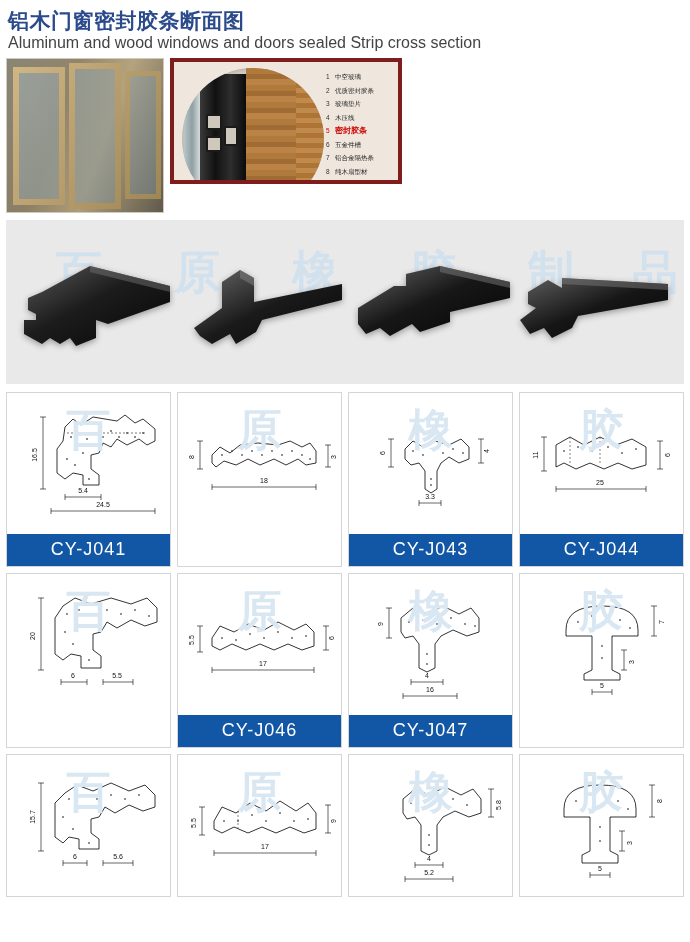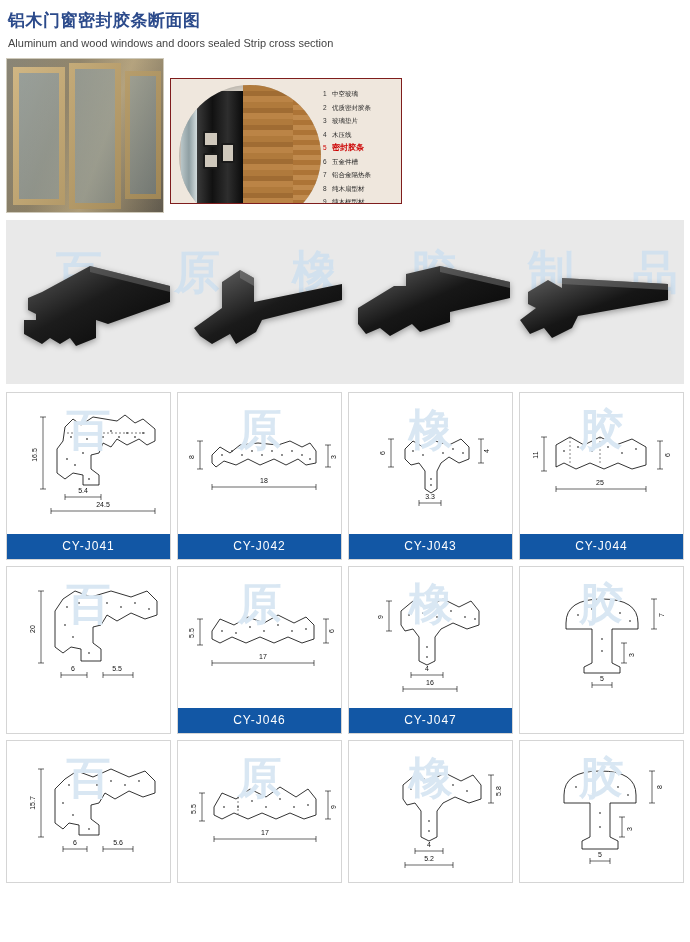--- a/index.html
+++ b/index.html
@@ -11,28 +11,28 @@
   #page {
     width: 690px; height: 942px;
     position: relative;
     overflow: hidden;
     background: #ffffff;
   }
 
   
   .header { padding: 10px 0 4px 8px; }
   .title-cn {
-    font-size: 17px;
+    font-size: 21px;
     font-weight: bold;
     color: #2b4a8b;
     letter-spacing: 0.5px;
     line-height: 22px;
   }
   .title-en {
-    font-size: 11px;
+    font-size: 16px;
     color: #444;
     margin-top: 4px;
     line-height: 14px;
   }
 
   
   .photo-row {
     display: flex;
     gap: 6px;
     padding: 4px 6px 0 6px;
@@ -56,22 +56,21 @@
   .win-shade {
     position: absolute; left: 0; top: 0; right: 0; bottom: 0;
     background: linear-gradient(120deg, rgba(255,255,255,0.18), rgba(0,0,0,0.22));
   }
 
   .photo-section {
     width: 232px; height: 126px;
     position: relative;
     overflow: hidden;
     background: #efe7dd;
-    border: 1px solid #7f1d1d;
-    margin-top: 20px;
+    border: 4px solid #7f1d1d;
   }
   .sect-circle {
     position: absolute;
     left: 8px; top: 6px;
     width: 142px; height: 142px;
     border-radius: 50%;
     background: #d9d3c9;
     overflow: hidden;
     box-shadow: inset 0 0 8px rgba(0,0,0,0.25);
   }
@@ -171,21 +170,21 @@
     left: 50%;
     top: 8px;
     transform: translateX(-50%);
     font-family: "DejaVu Sans", sans-serif;
     user-select: none;
   }
   .label {
     background: #1257a5;
     color: #fff;
     text-align: center;
-    font-size: 12px;
+    font-size: 18px;
     letter-spacing: 1px;
     padding: 5px 0 6px 0;
     font-family: "Liberation Sans", sans-serif;
   }
   svg { display: block; }
   .dim { font-size: 7px; fill: #111; font-family: "Liberation Sans", sans-serif; }
 </style>
 </head>
 <body>
 
@@ -390,21 +389,20 @@
               <path d="M147 74 L153 74"></path>
             <path d="M34 94 L138 94"></path>
               <path d="M34 91 L34 97"></path>
               <path d="M138 91 L138 97"></path>
           </g>
           <text class="dim" x="16" y="64" transform="rotate(-90 16 64)" text-anchor="middle">8</text>
           <text class="dim" x="158" y="64" transform="rotate(-90 158 64)" text-anchor="middle">3</text>
           <text class="dim" x="86" y="90" text-anchor="middle">18</text>
         </svg>
       </div>
-      <div class="label">CY-J042</div>
     </div>
 
     <div class="cell">
       <div class="draw">
         <div class="cell-wm">橡</div>
         <svg width="166" height="141" viewBox="0 0 166 141">
           <g stroke="#000" fill="#fff" stroke-width="0.8">
             <path d="M56 56 L64 48 L74 54 L86 48 L100 52 L112 46 L120 54 L120 66 L110 70 L100 64 L92 70 L88 78 L88 96 L82 100 L76 96 L76 78 L70 70 L62 72 L56 66 Z"></path>
           </g>
           <g fill="#333" opacity="0.8">

